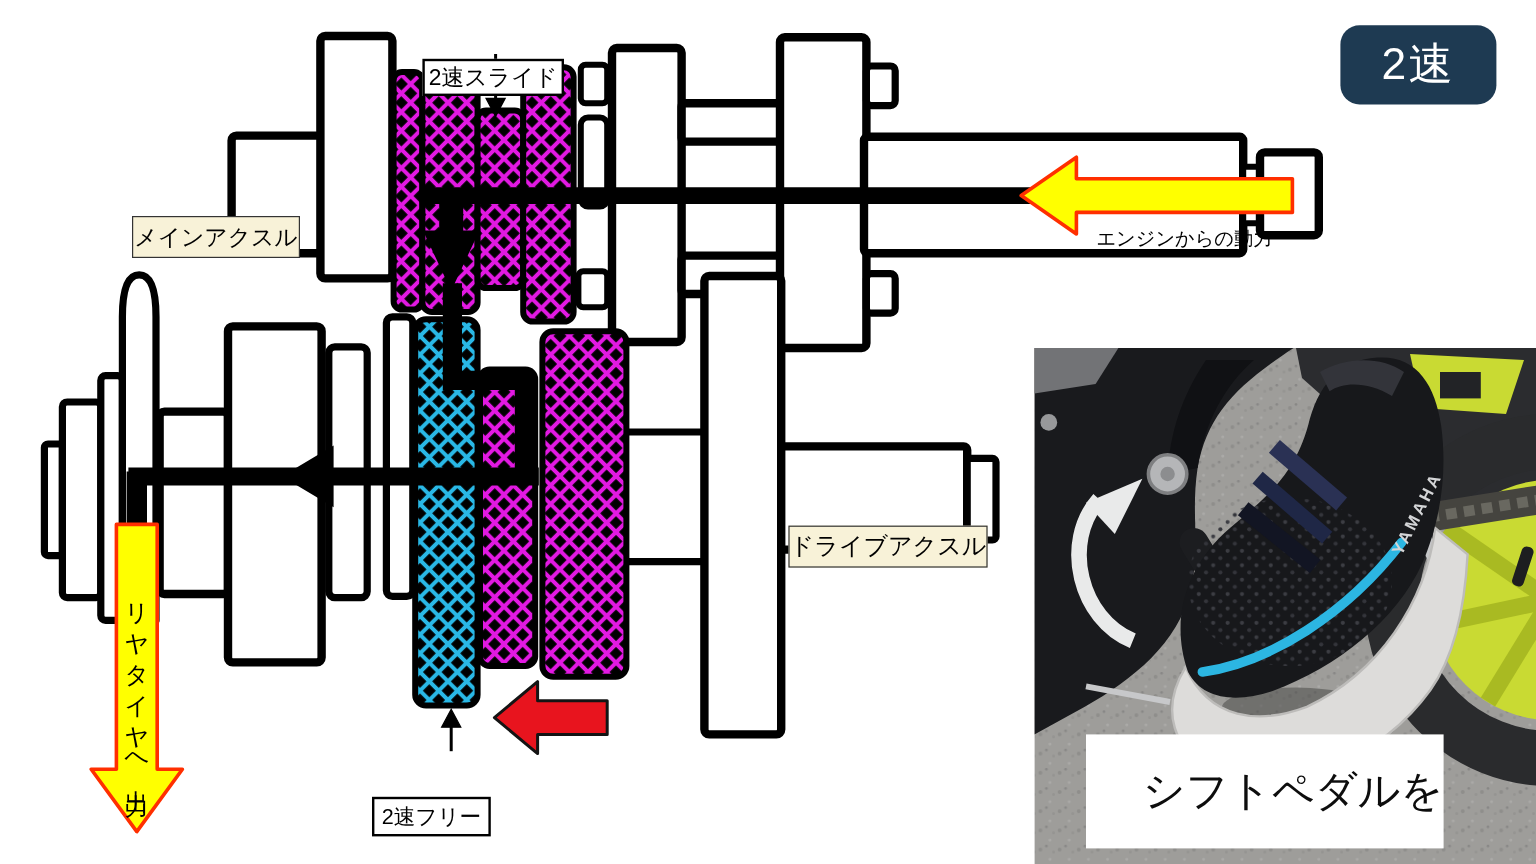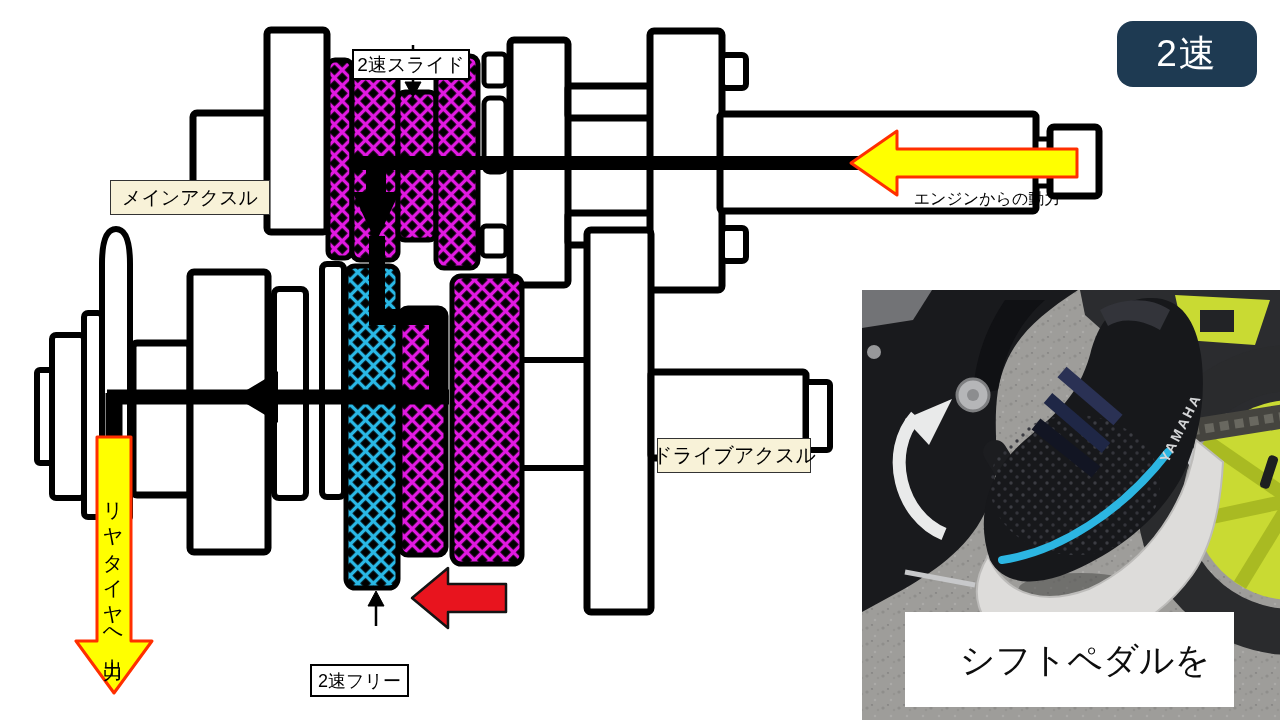--- a/index.html
+++ b/index.html
@@ -4,32 +4,32 @@
 <style>
   html,body{margin:0;padding:0;background:#fff;}
   #stage{position:relative;width:1280px;height:720px;background:#ffffff;overflow:hidden;
          font-family:"Liberation Sans",sans-serif;}
   #stage svg{position:absolute;left:0;top:0;}
   .lbl{position:absolute;display:flex;align-items:center;justify-content:center;
        color:#000000;box-sizing:border-box;white-space:nowrap;margin-top:36px;}
   .lbl.white{background:#ffffff;border:2px solid #000;}
   .lbl.cream{background:#f8f2d8;border:1.5px solid #333;}
   #lbl-slide{left:352px;top:13px;width:118px;height:31px;font-size:19px;}
-  #lbl-main{left:110px;top:144px;width:160px;height:35px;font-size:19px;}
+  #lbl-main{left:110px;top:144px;width:140px;height:35px;font-size:19px;}
   #lbl-engine{left:897px;top:150px;width:180px;height:27px;font-size:16px;background:transparent;}
-  #lbl-drive{left:657px;top:402px;width:154px;height:35px;font-size:20px;}
+  #lbl-drive{left:657px;top:402px;width:166px;height:35px;font-size:20px;}
   #lbl-free{left:310px;top:628px;width:99px;height:33px;font-size:18px;}
   #lbl-output{left:92px;top:452px;width:44px;height:215px;font-size:20px;
               writing-mode:vertical-rl;letter-spacing:3px;justify-content:flex-start;}
-  #badge{position:absolute;left:1117px;top:21px;width:140px;height:66px;background:#1e3a52;
+  #badge{position:absolute;left:1117px;top:21px;width:130px;height:66px;background:#1e3a52;
          border-radius:16px;color:#fff;font-size:37px;display:flex;align-items:center;
          justify-content:center;letter-spacing:2px;}
   #caption{position:absolute;left:905px;top:612px;width:298px;height:95px;background:#ffffff;
-           display:flex;align-items:center;justify-content:center;
-           font-size:35px;line-height:44px;color:#0d0d0d;padding-left:31px;}
+           display:flex;align-items:center;justify-content:flex-end;
+           font-size:35px;line-height:44px;color:#0d0d0d;}
 </style>
 </head>
 <body>
 
 <div id="stage">
 
 <svg width="1280" height="720" viewBox="0 0 1280 720">
   <defs>
     <pattern id="mag" width="11" height="11" patternUnits="userSpaceOnUse" patternTransform="rotate(45)">
       <rect width="11" height="11" fill="#000"></rect>

